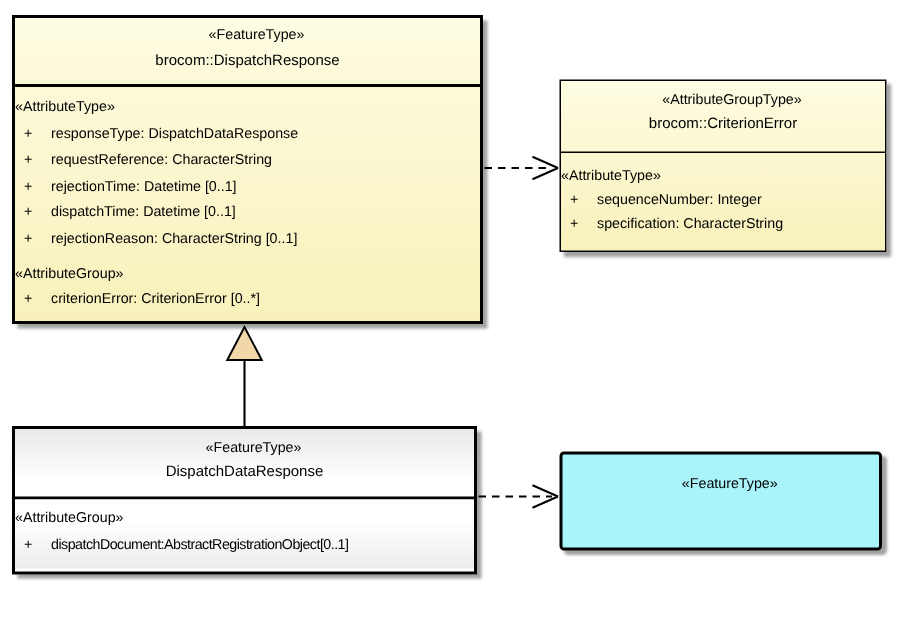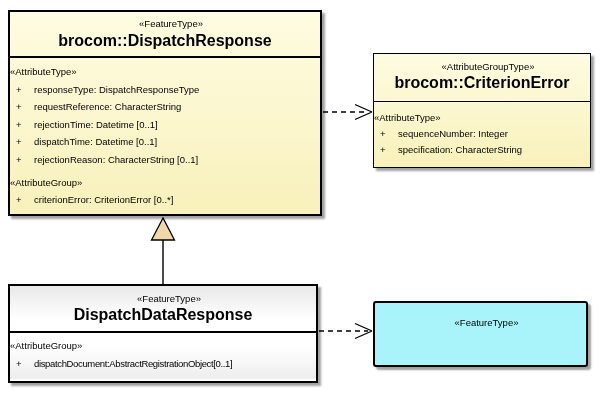--- a/index.html
+++ b/index.html
@@ -12,21 +12,21 @@
     box-shadow:3px 3px 2px rgba(130,130,130,0.75);
   }
   .box-yellow{background:linear-gradient(180deg,#fefce2 0%,#f8f1bb 100%);}
   .box-white{background:#ffffff;}
   .box-cyan{background:#a9f4fb;border-radius:3px;}
   .name-comp{
     box-sizing:border-box;border-bottom:2px solid #000;text-align:center;
     padding-top:4px;line-height:16.5px;
   }
   .name-comp .stereotype{font-size:9.5px;display:block;padding-left:12px;}
-  .name-comp .cls-name{font-size:16px;font-weight:bold;display:block;}
+  .name-comp .cls-name{font-size:10px;font-weight:normal;display:block;}
   .name-grad{background:linear-gradient(180deg,#e9e9e9 0%,#ffffff 75%);}
   .attr-grad{background:linear-gradient(180deg,#ffffff 30%,#ededed 100%);}
   .attr-comp{box-sizing:border-box;font-size:9.5px;}
   .section-label{line-height:inherit;}
   .attr-row{display:flex;white-space:nowrap;}
   .attr-vis{width:24px;padding-left:6px;box-sizing:border-box;flex:0 0 24px;}
   .attr-text{flex:1 1 auto;overflow:hidden;}
   .rows-17{line-height:17.6px;}
   .rows-16{line-height:16px;}
   .gap-top{margin-top:5px;}
@@ -41,21 +41,21 @@
 
   <div class="uml-box box-yellow" style="left:8px;top:10px;width:314px;height:206px;">
     <div class="name-comp" style="height:46px;">
       <span class="stereotype">«FeatureType»</span>
       <span class="cls-name">brocom::DispatchResponse</span>
     </div>
     <div class="attr-comp rows-17" style="padding-top:5px;">
       <div class="section-label">«AttributeType»</div>
       <div class="attr-row">
         <span class="attr-vis">+</span>
-        <span class="attr-text">responseType: DispatchResponseType</span>
+        <span class="attr-text">responseType: DispatchDataResponse</span>
       </div>
       <div class="attr-row">
         <span class="attr-vis">+</span>
         <span class="attr-text">requestReference: CharacterString</span>
       </div>
       <div class="attr-row">
         <span class="attr-vis">+</span>
         <span class="attr-text">rejectionTime: Datetime [0..1]</span>
       </div>
       <div class="attr-row">

